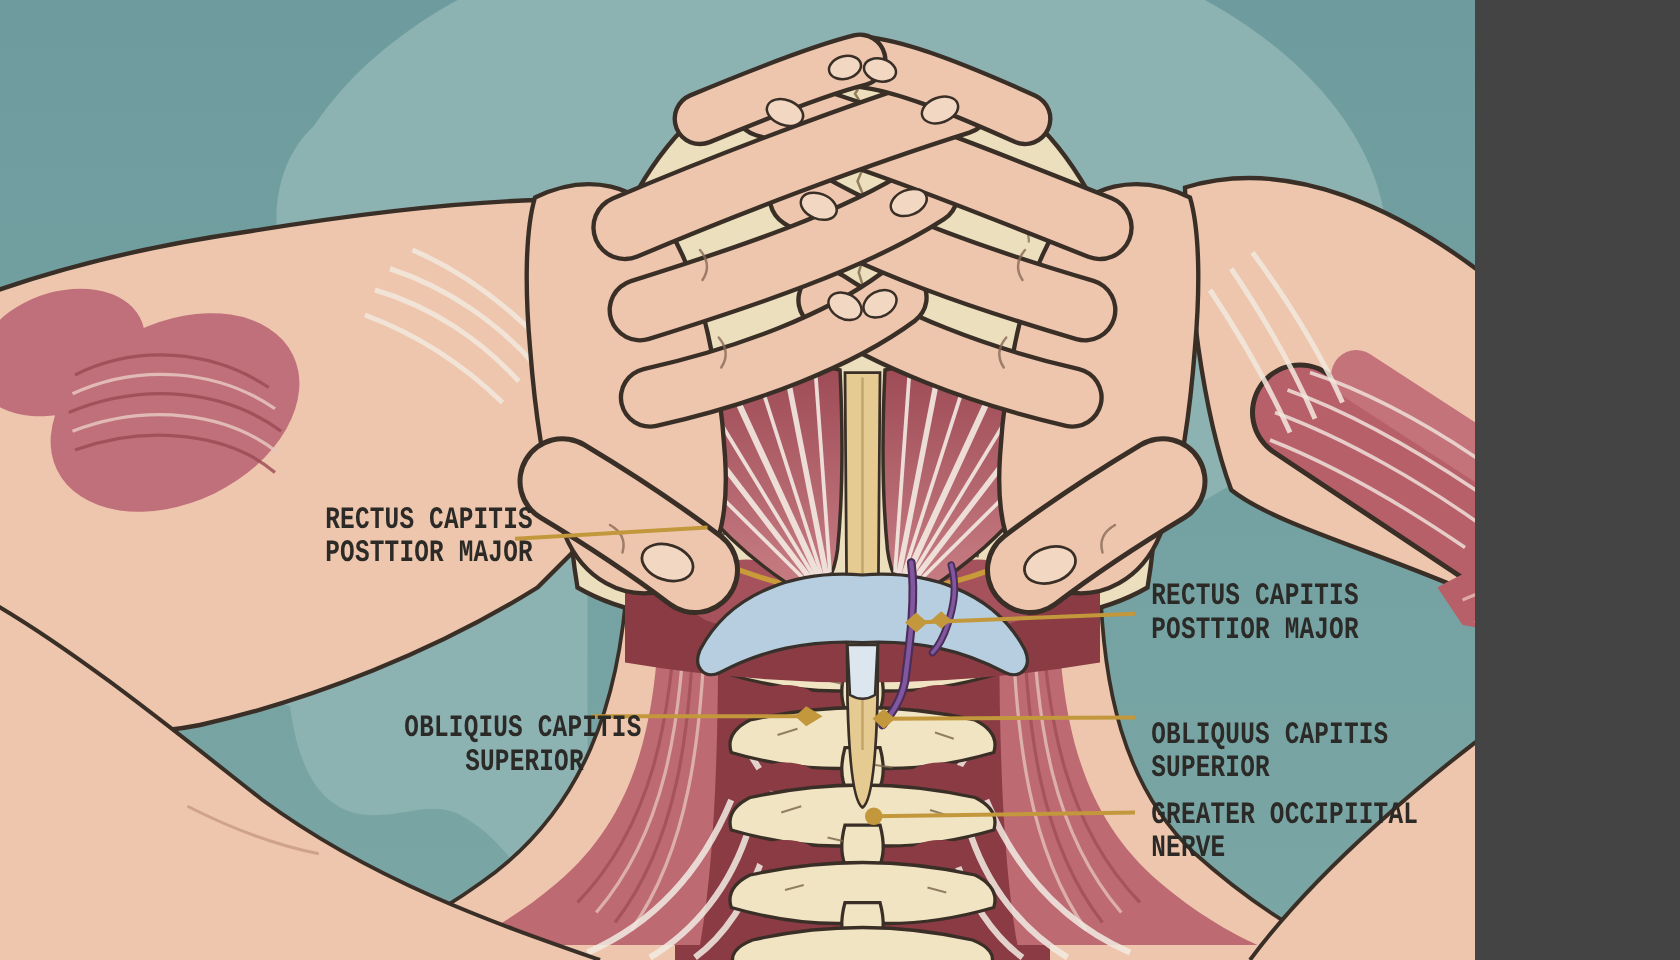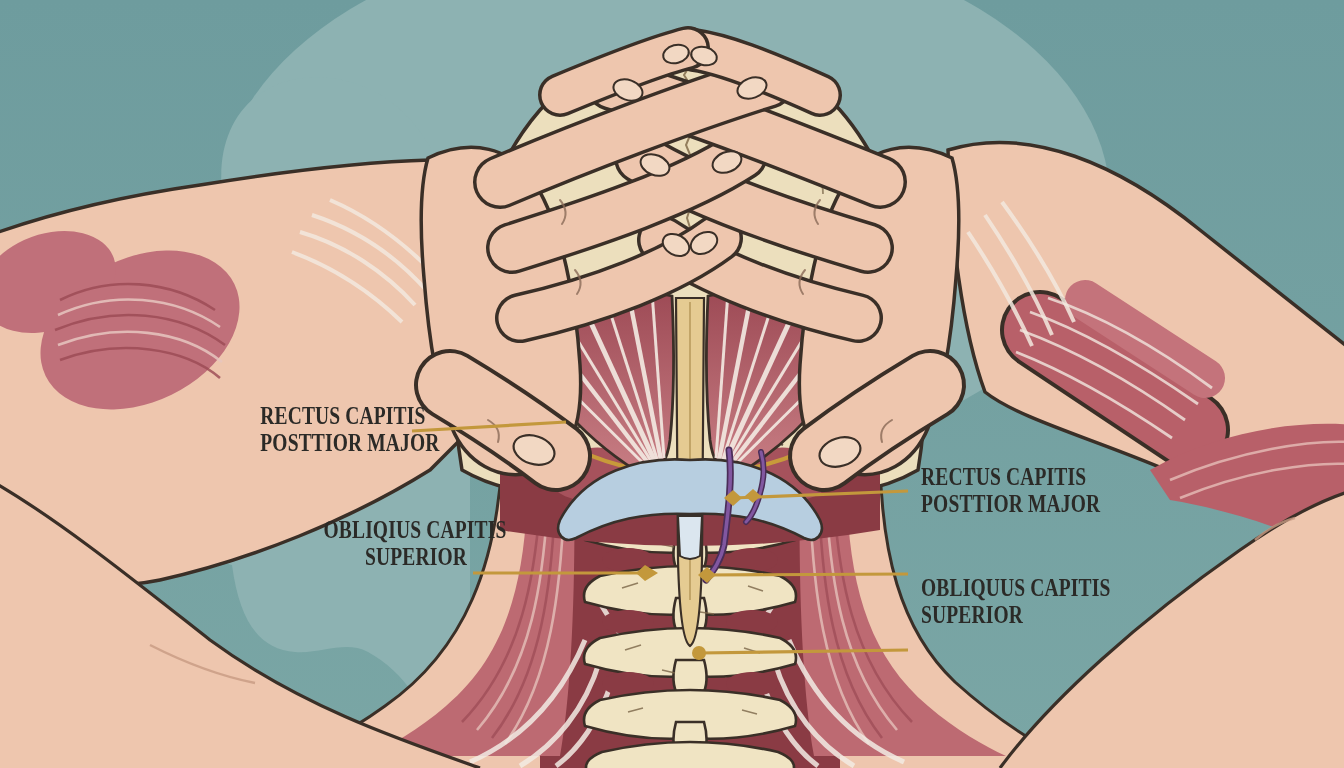--- a/index.html
+++ b/index.html
@@ -1,19 +1,19 @@
 <!DOCTYPE html>
 <html><head>
 <meta charset="utf-8">
 <style>
   html,body{margin:0;padding:0;background:#444;}
   .stage{
-    position:relative;width:1344px;height:768px;overflow:hidden;
+    position:relative;width:1180px;height:768px;overflow:hidden;
     background:var(--bg,#72a0a1);
-    font-family:Liberation Serif, serif;
+    font-family:Liberation Mono, monospace;
   }
   .stage svg{position:absolute;left:0;top:0;}
   .lbl{
     position:absolute;
     color:var(--ink,#2b2a27);
     font-weight:800;
     font-size:25px;
     line-height:27px;
     letter-spacing:.2px;
     white-space:nowrap;
@@ -339,29 +339,33 @@
     <line x1="699" y1="653" x2="908" y2="650"></line>
     <circle cx="699" cy="653" r="7" stroke="none"></circle>
   </g>
 </svg>
 
 <div class="lbl align-c" style="left:240px;top:402px;width:184px;">
   <span class="ln">RECTUS CAPITIS</span>
   <span class="ln">POSTTIOR MAJOR</span>
 </div>
 
-<div class="lbl align-r" style="left:283px;top:516px;width:184px;">
+<div class="lbl align-r" style="left:283px;top:569px;width:184px;">
   <span class="ln">OBLIQIUS CAPITIS</span>
   <span class="ln">SUPERIOR</span>
 </div>
 
 <div class="lbl align-l" style="left:921px;top:463px;">
   <span class="ln">RECTUS CAPITIS</span>
   <span class="ln">POSTTIOR MAJOR</span>
 </div>
 
 <div class="lbl align-l" style="left:921px;top:574px;">
   <span class="ln">OBLIQUUS CAPITIS</span>
   <span class="ln">SUPERIOR</span>
 </div>
 
+<div class="lbl align-l" style="left:921px;top:638px;">
+  <span class="ln">GREATER OCCIPIITAL</span>
+  <span class="ln">NERVE</span>
+</div>
 
 </div>
 
 </body></html>

